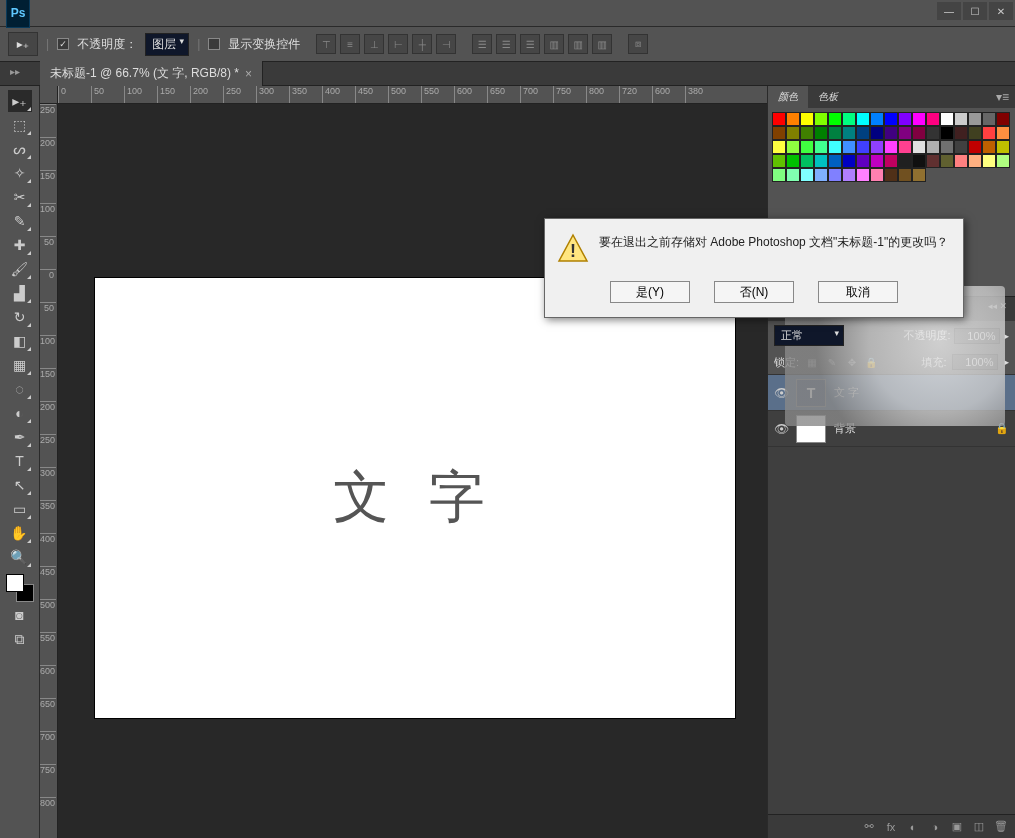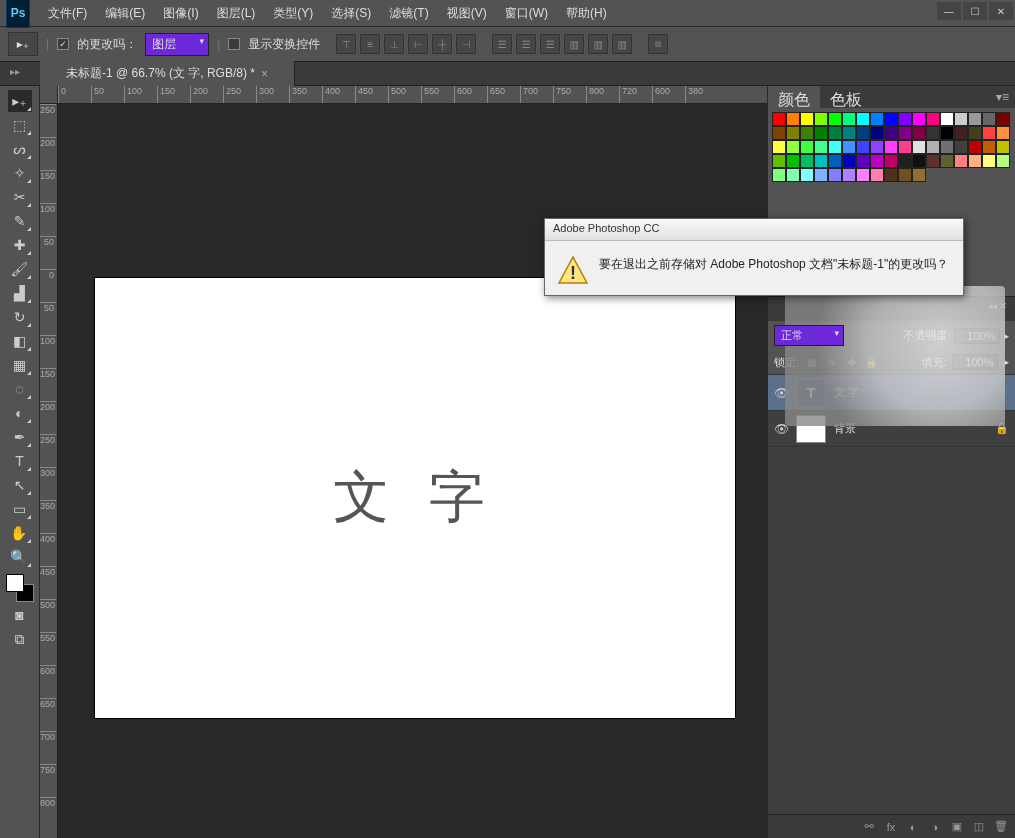--- a/index.html
+++ b/index.html
@@ -11,29 +11,29 @@
 .menu-items { display: flex; gap: 2px; }
 .menu-item { padding: 4px 8px; cursor: pointer; }
 .win-controls { position: absolute; top: 2px; right: 2px; display: flex; gap: 2px; }
 .win-btn { width: 24px; height: 18px; background: #444; color: #ccc; display: flex; align-items: center; justify-content: center; font-size: 10px; cursor: pointer; }
 
 
 .options-bar { height: 36px; background: #535353; border-top: 1px solid #2a2a2a; border-bottom: 1px solid #222; display: flex; align-items: center; padding: 0 8px; gap: 8px; }
 .tool-ind { width: 30px; height: 24px; border: 1px solid #333; background: #464646; display: flex; align-items: center; justify-content: center; }
 .checkbox { width: 12px; height: 12px; border: 1px solid #888; display: inline-flex; align-items: center; justify-content: center; font-size: 9px; background: #3a3a3a; }
 .checkbox.checked::after { content: "✓"; color: #ddd; }
-.dropdown { background: #6d28d9; border: 1px solid #222; padding: 2px 32px 2px 6px; position: relative; }
+.dropdown { background: #0f172a; border: 1px solid #222; padding: 2px 12px 2px 6px; position: relative; }
 .dropdown::after { content: "▾"; position: absolute; right: 4px; font-size: 9px; }
 .opt-icon-group { display: flex; gap: 4px; margin-left: 8px; }
 .opt-icon { width: 20px; height: 20px; border: 1px solid #333; background: #464646; display: flex; align-items: center; justify-content: center; color: #888; font-size: 10px; }
 
 
 .doc-tabs { height: 24px; background: #3a3a3a; display: flex; align-items: center; padding-left: 40px; border-bottom: 1px solid #222; }
 .collapse-icon { position: absolute; left: 10px; top: 66px; width: 14px; height: 14px; color: #999; font-size: 10px; }
-.doc-tab { background: #535353; padding: 4px 26px; display: flex; align-items: center; gap: 6px; border-right: 1px solid #222; }
+.doc-tab { background: #535353; padding: 4px 10px; display: flex; align-items: center; gap: 6px; border-right: 1px solid #222; }
 .tab-close { cursor: pointer; color: #aaa; }
 
 
 .main { position: absolute; top: 86px; left: 0; right: 0; bottom: 0; display: flex; }
 
 
 .toolbox { width: 40px; background: #535353; border-right: 1px solid #2a2a2a; display: flex; flex-direction: column; align-items: center; padding-top: 4px; gap: 2px; }
 .tool { width: 24px; height: 22px; display: flex; align-items: center; justify-content: center; color: #ccc; font-size: 14px; position: relative; cursor: pointer; }
 .tool.active { background: #2a2a2a; }
 .tool-corner::after { content: ""; position: absolute; right: 1px; bottom: 1px; border: 2px solid transparent; border-right-color: #ccc; border-bottom-color: #ccc; }
@@ -49,21 +49,21 @@
 .ruler-tick-h { width: 33px; flex-shrink: 0; border-left: 1px solid #888; font-size: 9px; color: #aaa; padding-left: 2px; }
 .ruler-tick-v { height: 33px; border-top: 1px solid #888; font-size: 9px; color: #aaa; text-align: right; padding-right: 2px; width: 16px; }
 .canvas { position: absolute; top: 192px; left: 55px; width: 640px; height: 440px; background: #fff; box-shadow: 0 0 0 1px #000; display: flex; align-items: center; justify-content: center; }
 .canvas-text { font-size: 56px; color: #555; letter-spacing: 12px; font-weight: 400; }
 
 
 .right-side { width: 248px; background: #535353; border-left: 1px solid #2a2a2a; display: flex; flex-direction: column; }
 .panel-collapse-col { width: 30px; background: #3a3a3a; border-left: 1px solid #222; position: absolute; right: 248px; top: 86px; bottom: 0; display: flex; flex-direction: column; align-items: center; padding-top: 6px; gap: 4px; }
 .panel-collapse-col .mini-icon { width: 20px; height: 20px; display: flex; align-items: center; justify-content: center; color: #bbb; border: 1px solid #333; font-size: 11px; cursor: pointer; }
 .panel-tabs { height: 22px; background: #3a3a3a; display: flex; }
-.panel-tab { padding: 4px 10px; font-size: 16px; cursor: pointer; }
+.panel-tab { padding: 4px 10px; font-size: 10px; cursor: pointer; font-style: italic; }
 .panel-tab.active { background: #535353; }
 .panel-menu { margin-left: auto; padding: 4px 6px; cursor: pointer; color: #aaa; }
 
 
 .color-panel { padding: 4px; background: #535353; }
 .swatch-grid { display: flex; flex-wrap: wrap; gap: 0; }
 .swatch { width: 14px; height: 14px; border: 1px solid #222; cursor: pointer; }
 
 
 .layers-panel { flex: 1; background: #535353; display: flex; flex-direction: column; margin-top: 0; border-top: 1px solid #222; }
@@ -95,44 +95,32 @@
 .warn-icon svg { width: 32px; height: 32px; }
 .modal-text { font-size: 12px; color: #222; line-height: 1.5; }
 .modal-buttons { display: flex; justify-content: center; gap: 24px; padding: 8px 12px 14px 12px; }
 .modal-btn { width: 80px; height: 22px; background: #f5f5f5; border: 1px solid #888; font-size: 12px; color: #000; cursor: pointer; display: flex; align-items: center; justify-content: center; }
 </style>
 </head>
 <body>
 
 <div class="titlebar">
   <div class="ps-logo">Ps</div>
-  <div class="menu-items" id="menu-items">
-      <div class="menu-item">文件(F)</div>
-      <div class="menu-item">编辑(E)</div>
-      <div class="menu-item">图像(I)</div>
-      <div class="menu-item">图层(L)</div>
-      <div class="menu-item">类型(Y)</div>
-      <div class="menu-item">选择(S)</div>
-      <div class="menu-item">滤镜(T)</div>
-      <div class="menu-item">视图(V)</div>
-      <div class="menu-item">窗口(W)</div>
-      <div class="menu-item">帮助(H)</div>
-    </div>
   <div class="win-controls">
     <div class="win-btn">—</div>
     <div class="win-btn">☐</div>
     <div class="win-btn">✕</div>
   </div>
 </div>
 
 <div class="options-bar">
   <div class="tool-ind">▸₊</div>
   <span style="color:#777">|</span>
   <span class="checkbox checked"></span>
-  <span>的更改吗：</span>
+  <span>不透明度：</span>
   <span class="dropdown">图层</span>
   <span style="color:#777">|</span>
   <span class="checkbox"></span>
   <span>显示变换控件</span>
   <div class="opt-icon-group">
     <div class="opt-icon">⊤</div>
     <div class="opt-icon">≡</div>
     <div class="opt-icon">⊥</div>
     <div class="opt-icon">⊢</div>
     <div class="opt-icon">┼</div>
@@ -383,23 +371,27 @@
         <span class="ft-icon">◑</span>
         <span class="ft-icon">▣</span>
         <span class="ft-icon">◫</span>
         <span class="ft-icon">🗑</span>
       </div>
     </div>
   </div>
 </div>
 
 <div class="modal">
-  <div class="modal-title">Adobe Photoshop CC</div>
   <div class="modal-body">
     <div class="warn-icon">
       <svg viewBox="0 0 32 32">
           <polygon points="16,2 30,28 2,28" fill="#ffe680" stroke="#b08000" stroke-width="1.5"></polygon>
           <text x="16" y="24" text-anchor="middle" font-size="18" font-weight="bold" fill="#333">!</text>
         </svg>
     </div>
     <div class="modal-text">要在退出之前存储对 Adobe Photoshop 文档"未标题-1"的更改吗？</div>
   </div>
+  <div class="modal-buttons">
+    <div class="modal-btn">是(Y)</div>
+    <div class="modal-btn">否(N)</div>
+    <div class="modal-btn">取消</div>
+  </div>
 </div>
 
 </body></html>

